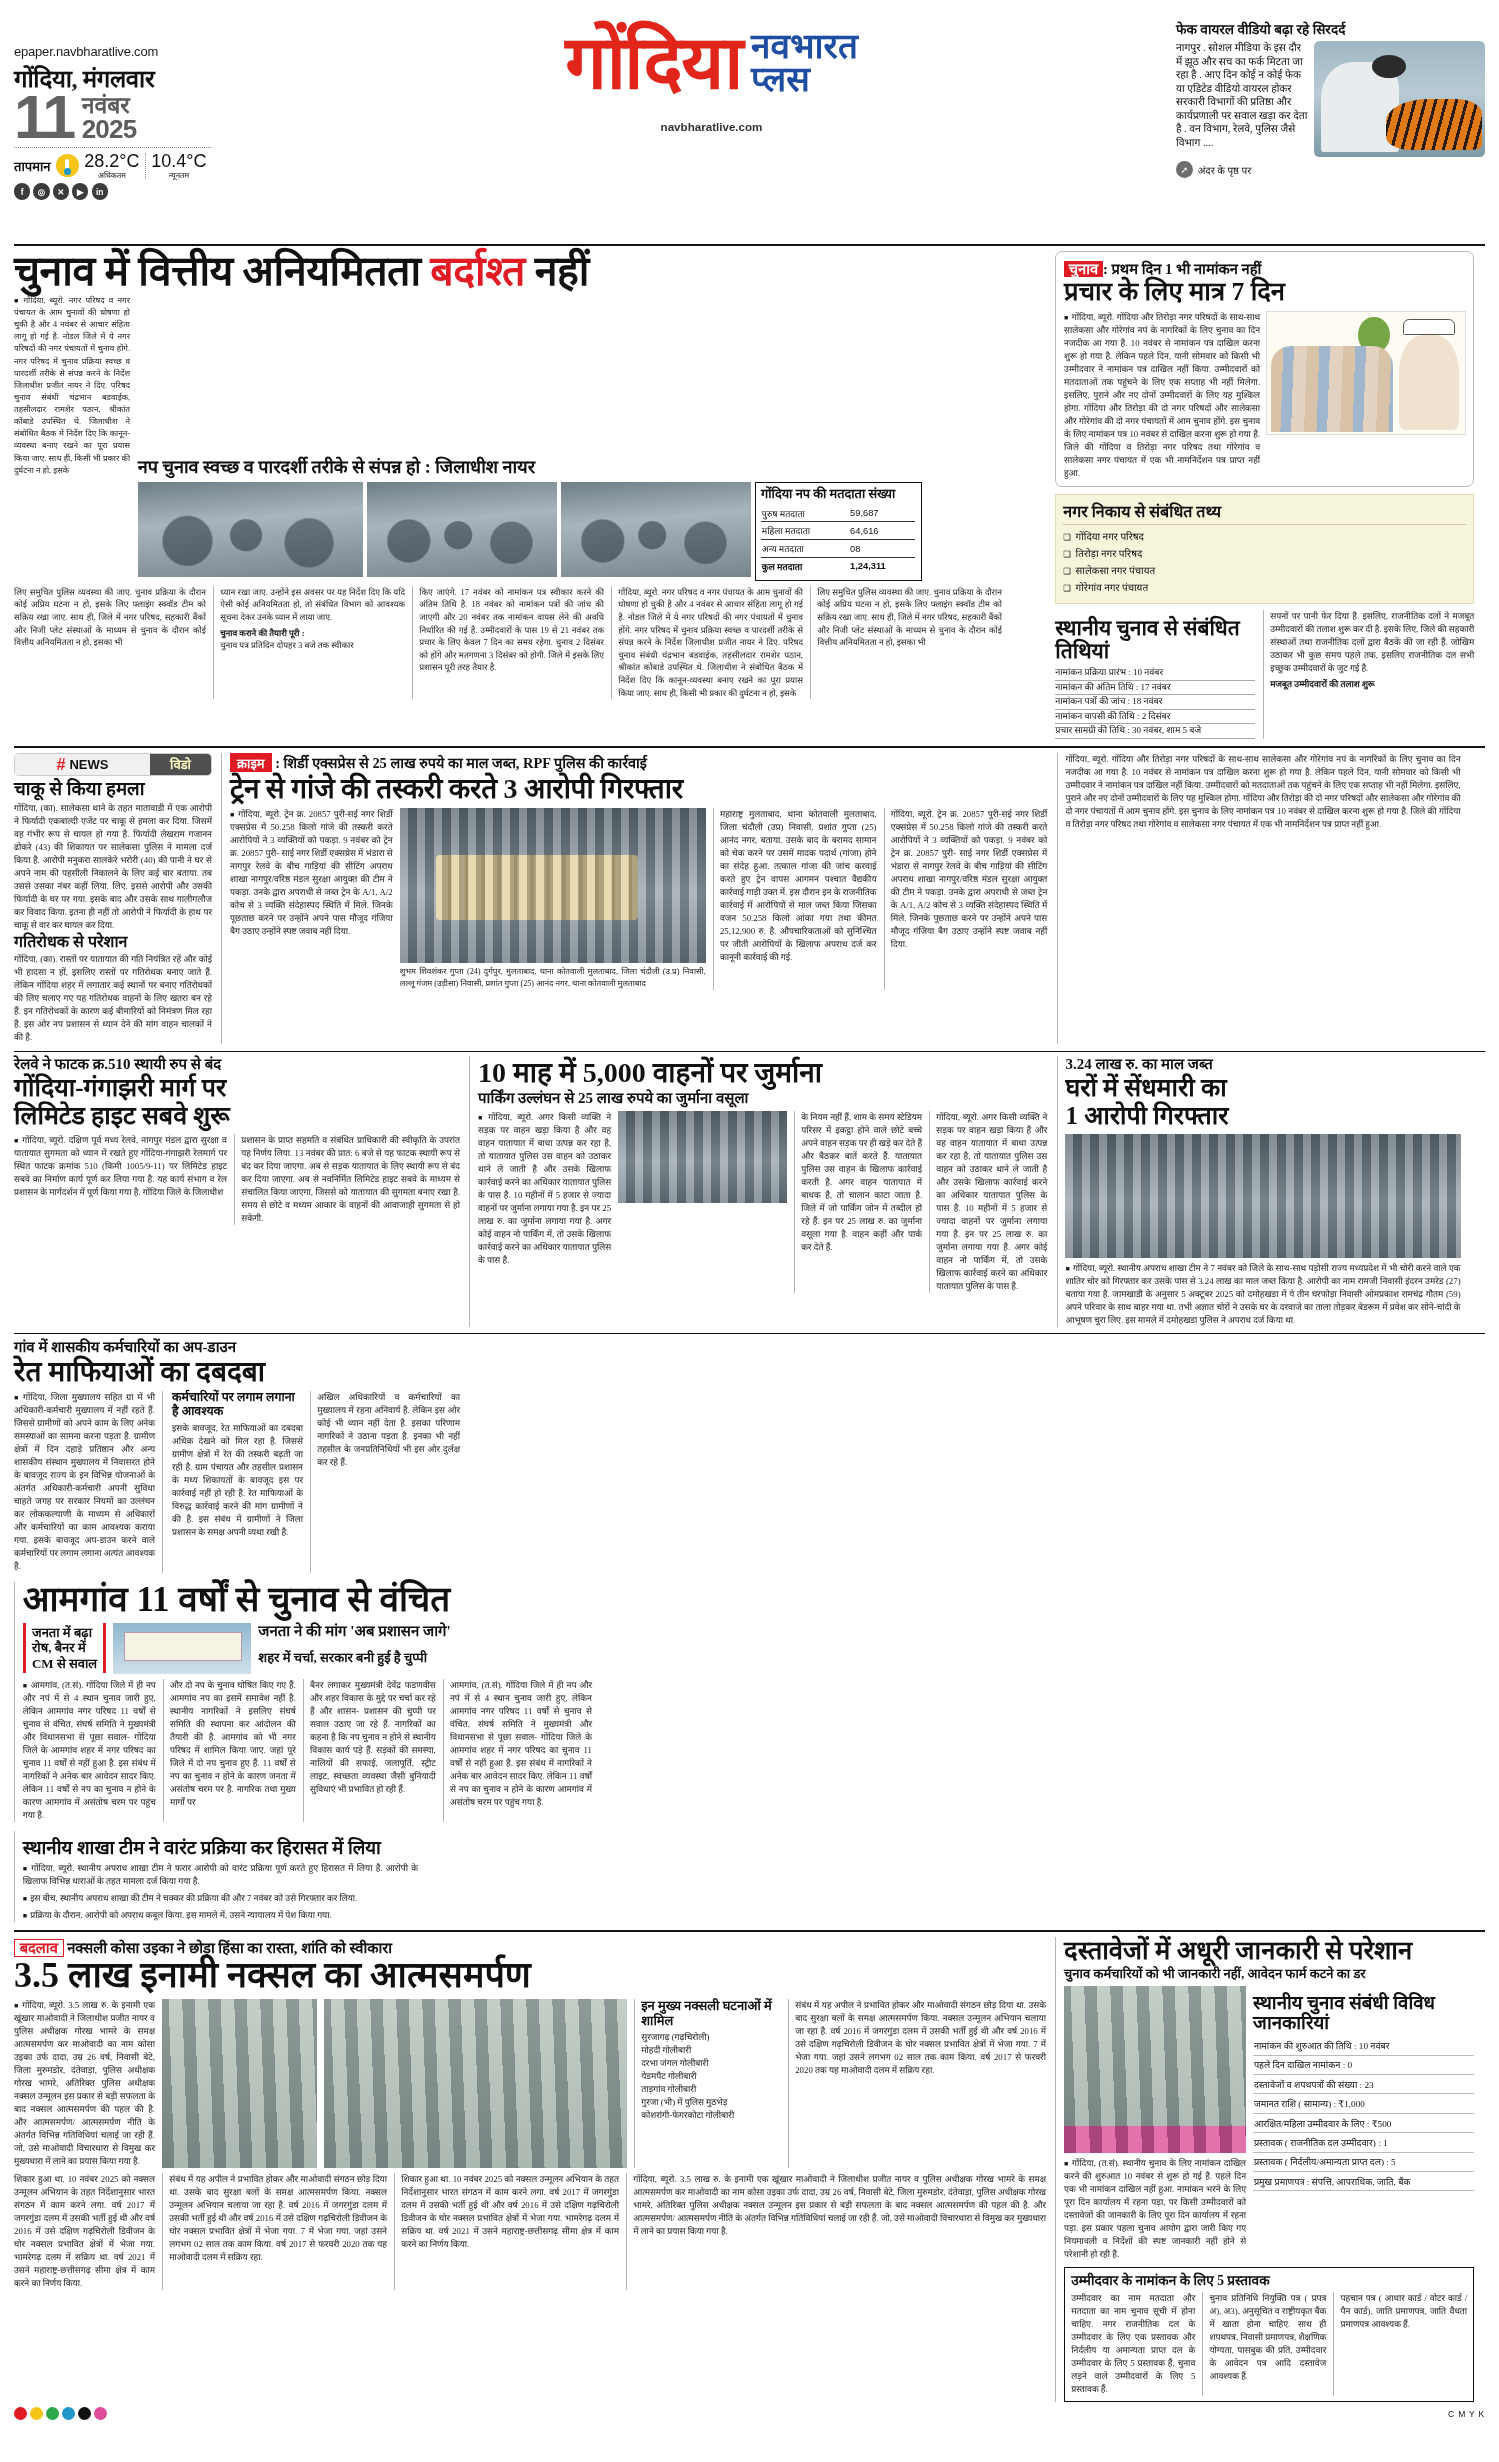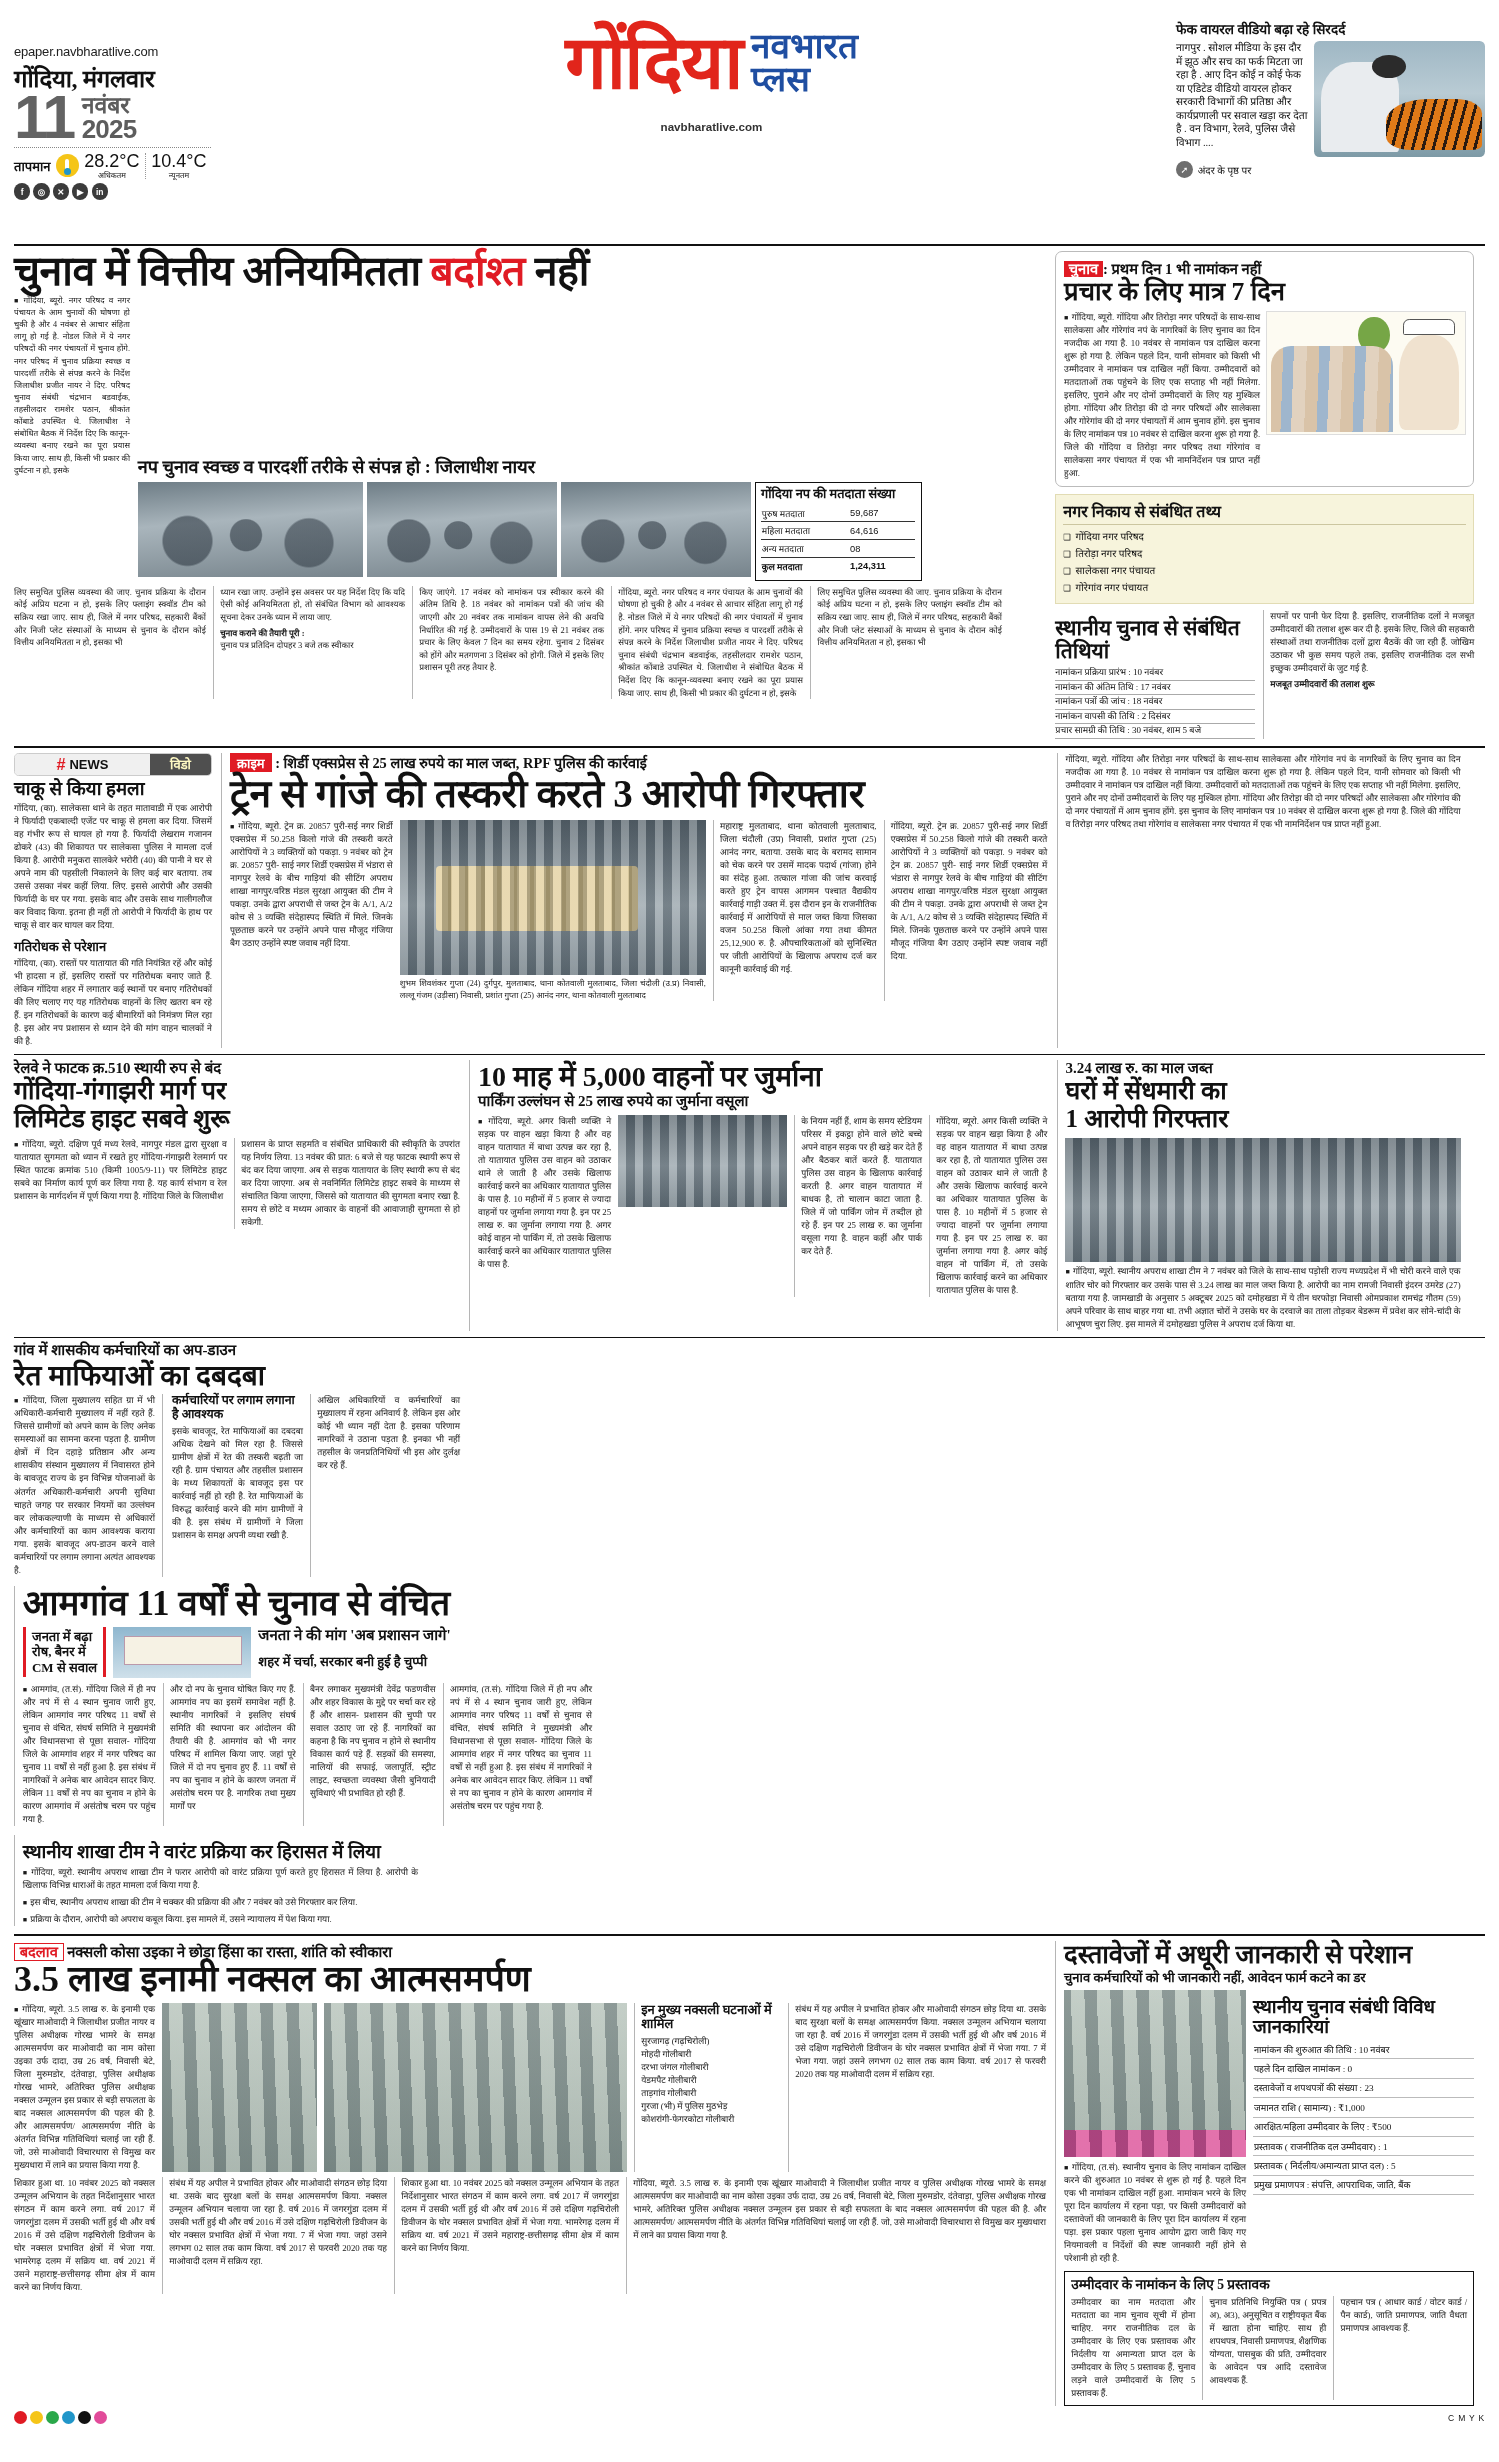--- a/index.html
+++ b/index.html
@@ -116,31 +116,31 @@
   .sec-h { font-size:21px; font-weight:bold; line-height:1.08; margin-top:7px;}
   .sec-h.sm { font-size:18.6px; }
   .date-list { margin-top:3.9px; }
   .date-list div { font-size:9px; line-height:1.5; }
 
   
   .band { margin-top:7px; }
   .band-top { border-top:2.3px solid #111; }
   .tagbox { display:inline-block; background:#e01b24; color:#fff; font-size:13px; font-weight:bold; padding:0.8px 7px; }
   .tagline { font-size:14.4px; font-weight:bold; }
-  .crime-h { font-size:39px; font-weight:bold; line-height:1.05; margin-top:1.6px; letter-spacing:-0.3px;}
+  .crime-h { font-size:28px; font-weight:bold; line-height:1.05; margin-top:1.6px; letter-spacing:-0.3px;}
 
   .newswid { width:198px; }
   .newspill { display:flex; height:23px; border-radius:4.7px; overflow:hidden; border:0.8px solid #ccc; }
   .np-a { flex:1; background:#f0f0f0; display:flex; align-items:center; justify-content:center; gap:3.9px;
           font-family:"Liberation Sans",sans-serif; font-weight:bold; font-size:13px; }
   .np-a .hash { color:#e01b24; font-size:16.3px; }
   .np-b { width:61px; background:#4f4f4f; color:#fef9c3; font-weight:bold; font-size:13px;
           display:flex; align-items:center; justify-content:center; }
   .wid-h { font-size:18.6px; font-weight:bold; margin-top:3.9px; line-height:1.1;}
-  .wid-h2 { font-size:13px; font-weight:bold; margin-top:8px; line-height:1.1;}
+  .wid-h2 { font-size:16px; font-weight:bold; margin-top:1px; line-height:1.1;}
 
   .grpphoto { background:linear-gradient(180deg,#5f6b73 0%,#98a4ab 55%,#6d7a82 100%); position:relative; overflow:hidden;}
   .grpphoto:after{content:"";position:absolute;inset:0;background:
      repeating-linear-gradient(90deg,rgba(255,255,255,.22) 0 7.8px,rgba(20,30,40,.25) 7.8px 17px);}
   .sack { position:absolute; left:12%; top:30%; width:66%; height:42%;
      background:repeating-linear-gradient(90deg,#e3cf9c 0 12.4px,#cbb680 12.4px 16.3px); border-radius:3.9px;}
 
   .mid-h-small { font-size:15px; font-weight:bold; line-height:1.12; }
   .mid-h-big { font-size:25px; font-weight:bold; line-height:1.06; margin-top:1.6px;}
   .mid-h-big.xl { font-size:28px; }

